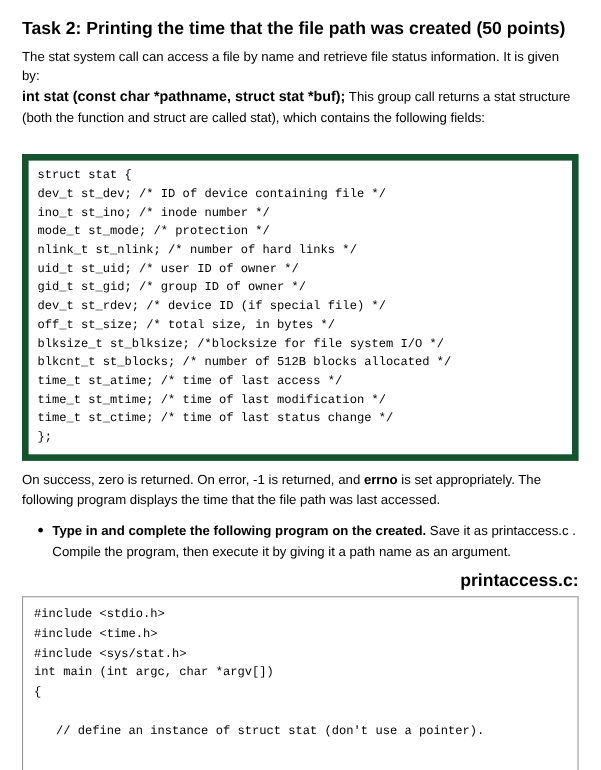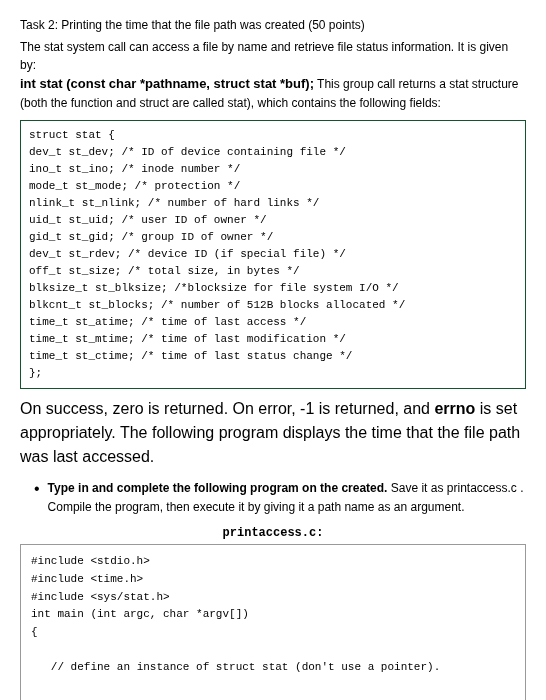--- a/index.html
+++ b/index.html
@@ -10,41 +10,41 @@
     body {
       width: 546px;
       min-height: 700px;
       background: #fff;
       font-family: Arial, sans-serif;
       font-size: 12px;
       color: #000;
       padding: 18px 20px;
     }
     .task-title {
-      font-weight: normal;
-      font-size: 12px;
+      font-weight: bold;
+      font-size: 16px;
       margin-bottom: 6px;
     }
     .description {
       font-size: 12px;
       line-height: 1.5;
-      margin-bottom: 8px;
+      margin-bottom: 24px;
     }
     .code-block {
-      border: 1px solid #14532d;
+      border: 6px solid #14532d;
       padding: 6px 8px;
       font-family: 'Courier New', monospace;
       font-size: 11px;
       line-height: 1.55;
       background: #fff;
       margin-bottom: 8px;
       white-space: pre-wrap;
     }
     .description-2 {
-      font-size: 16px;
+      font-size: 12px;
       line-height: 1.5;
       margin-bottom: 10px;
     }
     .bullet-section {
       margin-left: 14px;
       margin-bottom: 10px;
     }
     .bullet-item {
       display: flex;
       gap: 8px;
@@ -52,25 +52,24 @@
       line-height: 1.55;
     }
     .bullet-dot {
       font-size: 16px;
       line-height: 1.2;
     }
     .bullet-text {
       flex: 1;
     }
     .file-label {
-      text-align: center;
+      text-align: right;
       font-weight: bold;
-      font-size: 12px;
+      font-size: 16px;
       margin-bottom: 4px;
-      font-family: Liberation Mono, monospace;
     }
     .code-block-main {
       border: 1px solid #999;
       padding: 8px 10px;
       font-family: 'Courier New', monospace;
       font-size: 11px;
       line-height: 1.6;
       background: #fff;
       white-space: pre-wrap;
     }

